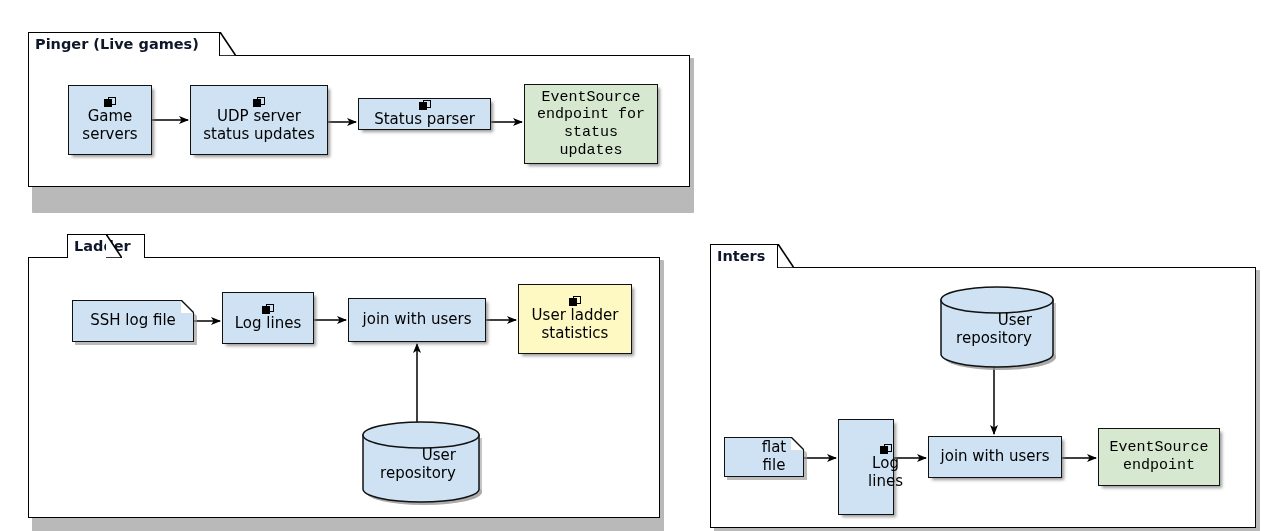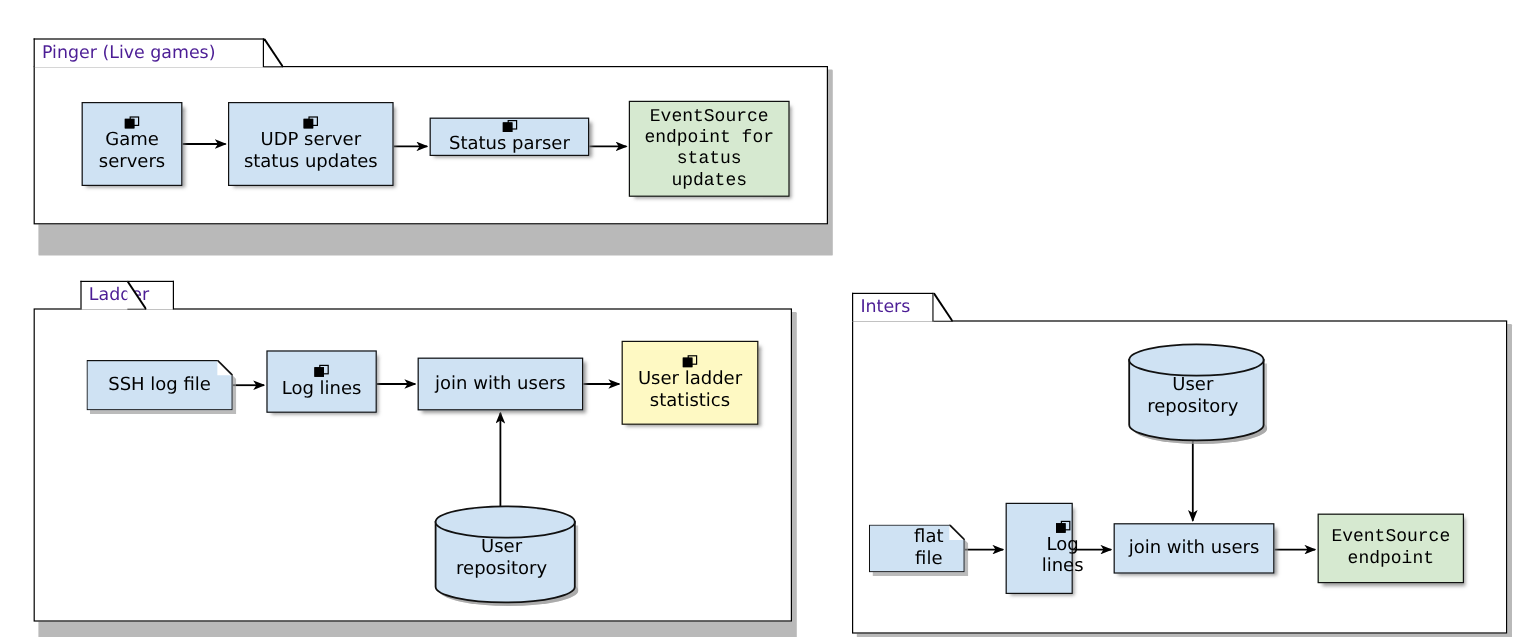--- a/index.html
+++ b/index.html
@@ -33,22 +33,22 @@
     background: #ffffff;
     border: 1.6px solid #000000;
     border-bottom: none;
     display: flex;
     align-items: center;
     padding: 0 4px 0 6px;
     z-index: 3;
   }
   .pkg-tab-label {
     font-size: 14.5px;
-    font-weight: normal;
-    color: #4c1d95;
+    font-weight: bold;
+    color: #0f172a;
     white-space: nowrap;
     line-height: 1;
   }
   
   .pkg-tab-cut {
     position: absolute;
     top: 0;
     height: 24px;
     width: 16px;
     z-index: 3;
@@ -150,20 +150,21 @@
     right: 0; top: 0;
     width: 13px; height: 13px;
     z-index: 1;
   }
 
   
   .node.db {
     background: transparent;
     border: none;
     box-shadow: none;
+    text-align: right;
   }
   .node.db .db-svg {
     position: absolute;
     left: 0; top: 0;
     z-index: 0;
   }
   .node.db .label {
     margin-top: 11px;
   }
 
@@ -323,21 +324,21 @@
   <div class="node doc" style="left:724px; top:437px; width:80px; height:40px;padding-left:20px;">
     <span class="doc-shadow"></span>
     <span class="doc-bg"></span>
     <svg class="doc-fold" viewBox="0 0 13 13" width="13" height="13">
       <path d="M0,0 L13,13 L0,13 Z" fill="#ffffff" stroke="none"></path>
       <path d="M0,0 L13,13" stroke="#111111" stroke-width="1.4" fill="none"></path>
     </svg>
     <span class="label">flat file</span>
   </div>
 
-  <div class="node rect blue" style="left:838px; top:419px; width:56px; height:76px;padding-left:39px;">
+  <div class="node rect blue" style="left:838px; top:419px; width:56px; height:96px;padding-left:39px;">
     <span class="comp-icon">
         <i class="sq-back"></i>
         <i class="sq-front"></i>
       </span>
     <span class="label">Log
 lines</span>
   </div>
 
   <div class="node rect blue" style="left:928px; top:436px; width:134px; height:42px;">
     <span class="label">join with users</span>

